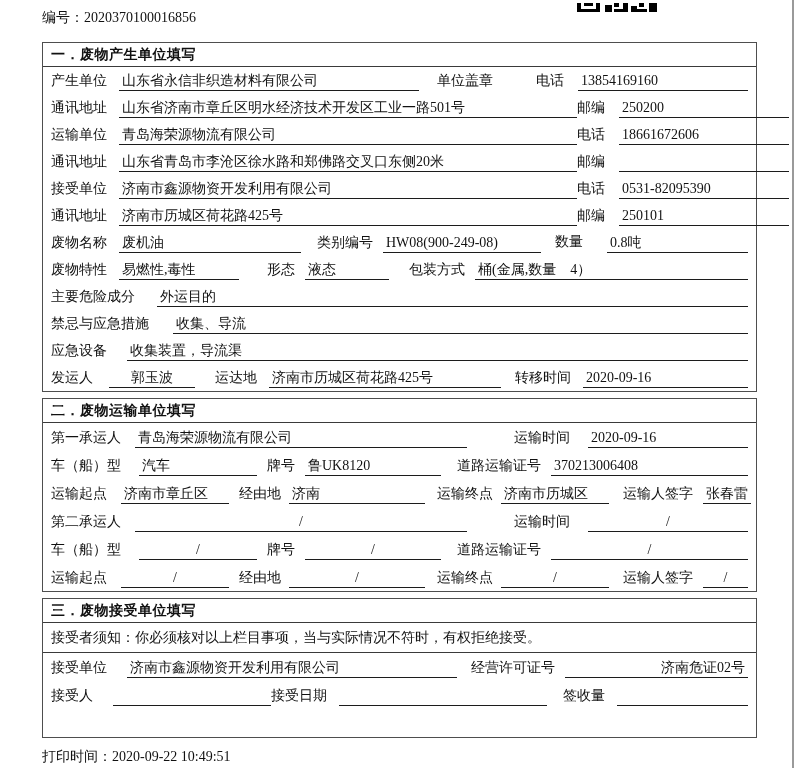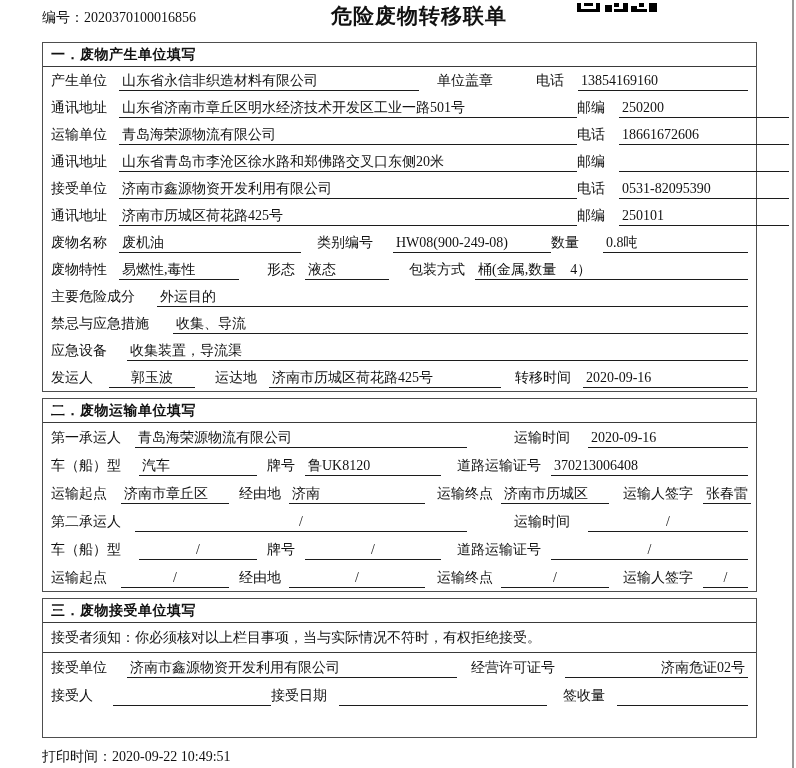--- a/index.html
+++ b/index.html
@@ -30,21 +30,20 @@
   .print-line{position:absolute;left:42px;top:748px;white-space:nowrap;}
 </style>
 </head>
 <body>
 
 <div class="page">
   <div class="page-edge"></div>
 
   <div class="doc-header">
     <div class="serial"><span>编号：</span><span>2020370100016856</span></div>
-    <div class="doc-title">危险废物转移联单</div>
     <div class="qr-frag">
       <svg width="80" height="9" viewBox="0 0 80 9" xmlns="http://www.w3.org/2000/svg">
         <g fill="#000">
           <rect x="0" y="0" width="4" height="9"></rect>
             <rect x="0" y="6" width="23" height="3"></rect>
           <rect x="19" y="0" width="4" height="9"></rect>
             <rect x="7" y="0" width="9" height="3"></rect>
           <rect x="28" y="2" width="7" height="7"></rect>
             <rect x="37" y="0" width="5" height="4"></rect>
           <rect x="37" y="6" width="11" height="3"></rect>
@@ -101,22 +100,22 @@
           <span class="lab" style="width: 64px;">通讯地址</span>
           <span class="val" style="width: 458px; margin-left: 4px;">济南市历城区荷花路425号</span>
           <span class="sp"></span>
           <span class="lab" style="width: 36px;">邮编</span>
           <span class="val" style="width: 170px; margin-left: 6px;">250101</span>
         </div>
         <div class="row">
           <span class="lab" style="width: 64px;">废物名称</span>
           <span class="val" style="width: 182px; margin-left: 4px;">废机油</span>
           <span class="lab" style="margin-left: 16px;">类别编号</span>
-          <span class="val" style="width: 158px; margin-left: 20px;">HW08(900-249-08)</span>
-          <span class="lab" style="margin-left: 0;">数量</span>
+          <span class="val" style="width: 158px; margin-left: 10px;">HW08(900-249-08)</span>
+          <span class="lab" style="margin-left: 14px; font-family: Liberation Mono, monospace;">数量</span>
           <span class="val fill" style="margin-left: 24px;">0.8吨</span>
         </div>
         <div class="row">
           <span class="lab" style="width: 64px;">废物特性</span>
           <span class="val" style="width: 120px; margin-left: 4px;">易燃性,毒性</span>
           <span class="lab" style="margin-left: 28px;">形态</span>
           <span class="val" style="width: 84px; margin-left: 10px;">液态</span>
           <span class="lab" style="margin-left: 20px;">包装方式</span>
           <span class="val fill" style="margin-left: 10px;">桶(金属,数量　4）</span>
         </div>

